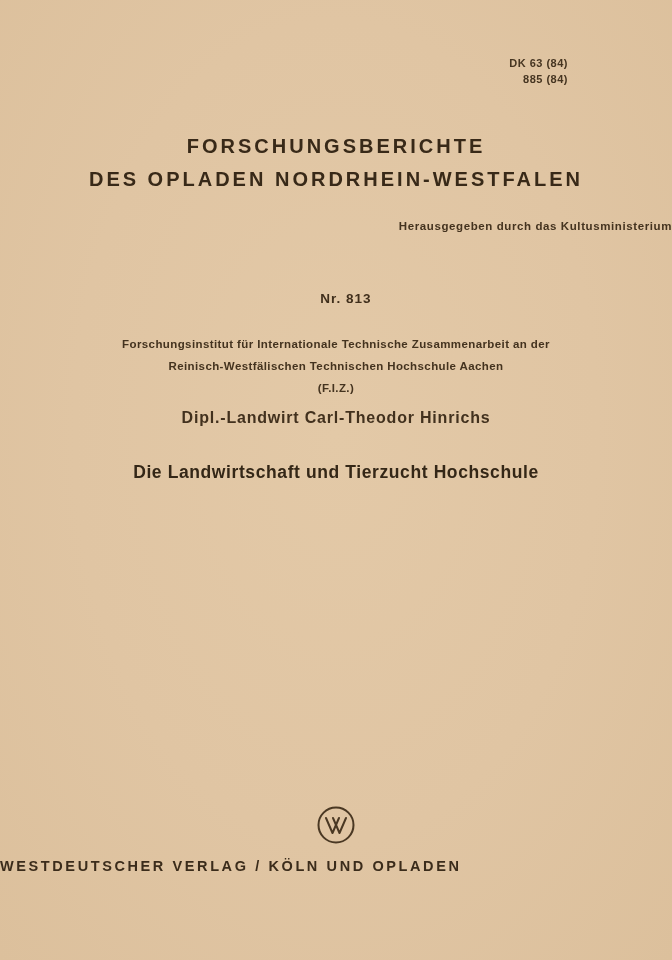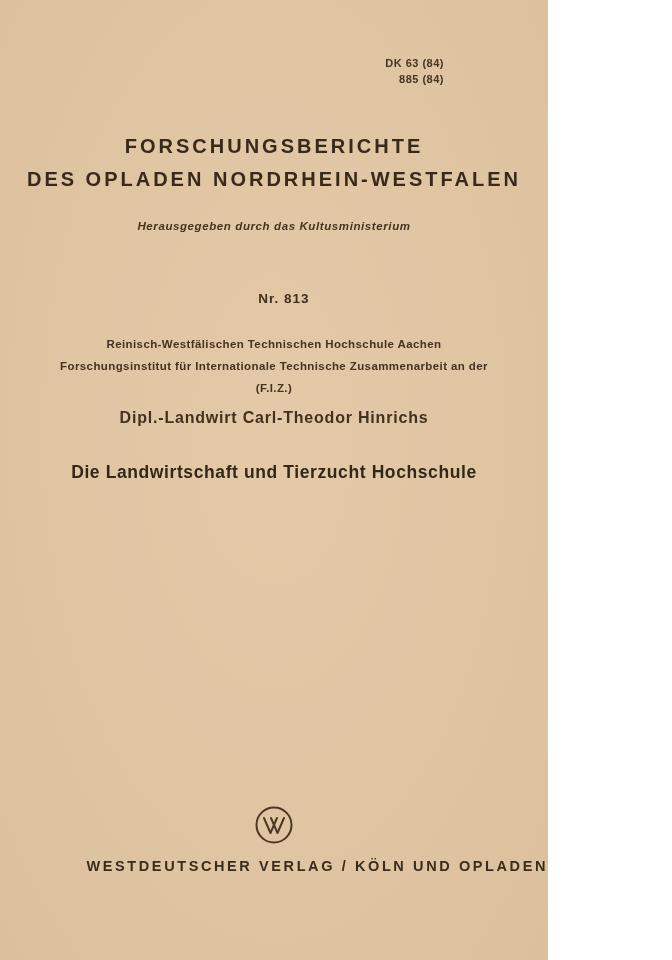--- a/index.html
+++ b/index.html
@@ -6,21 +6,21 @@
 
   html, body {
     width: 672px;
     height: 960px;
     overflow: hidden;
     font-family: "Liberation Sans", sans-serif;
   }
 
   .cover {
     position: relative;
-    width: 548px;
+    width: 672px;
     height: 960px;
     background: radial-gradient(ellipse at 50% 45%, #e3c9a7 0%, #e0c5a3 55%, #dcc09c 100%);
     color: #3b2c1b;
   }
 
   .cover div { font-weight: bold; }
 
   
   .dk-block {
     position: absolute;
@@ -45,25 +45,24 @@
     letter-spacing: 3px;
     color: #38291ا8;
     color: #382918;
   }
 
   .editor-note {
     position: absolute;
     top: 220px;
     left: 0;
     right: 0;
-    text-align: center;
+    text-align: right;
     font-size: 11.5px;
     letter-spacing: 0.6px;
     color: #44331f;
-    font-style: italic;
   }
 
   .report-number {
     position: absolute;
     top: 291px;
     left: 0;
     right: 0;
     text-align: center;
     font-size: 13.5px;
     letter-spacing: 1px;
@@ -114,21 +113,21 @@
     height: 42px;
   }
 
   .publisher-logo svg { display: block; }
 
   .imprint-line {
     position: absolute;
     top: 858px;
     left: 0;
     right: 0;
-    text-align: right;
+    text-align: left;
     font-size: 14.5px;
     letter-spacing: 2.6px;
     color: #3b2c1b;
   }
 </style>
 </head>
 <body>
 
 <div class="cover">
 
@@ -140,22 +139,22 @@
   <div class="series-block">
     <div>FORSCHUNGSBERICHTE</div>
     <div>DES OPLADEN NORDRHEIN-WESTFALEN</div>
   </div>
 
   <div class="editor-note">Herausgegeben durch das Kultusministerium</div>
 
   <div class="report-number">Nr. 813</div>
 
   <div class="institute-block">
+    <div>Forschungsinstitut für Internationale Technische Zusammenarbeit an der</div>
     <div>Reinisch-Westfälischen Technischen Hochschule Aachen</div>
-    <div>Forschungsinstitut für Internationale Technische Zusammenarbeit an der</div>
     <div>(F.I.Z.)</div>
   </div>
 
   <div class="author-line">Dipl.-Landwirt Carl-Theodor Hinrichs</div>
 
   <div class="main-title">Die Landwirtschaft und Tierzucht Hochschule</div>
 
   <div class="publisher-logo">
     <svg width="42" height="42" viewBox="0 0 42 42">
       <circle cx="21" cy="21" r="17.5" fill="none" stroke="#4a3823" stroke-width="2"></circle>

